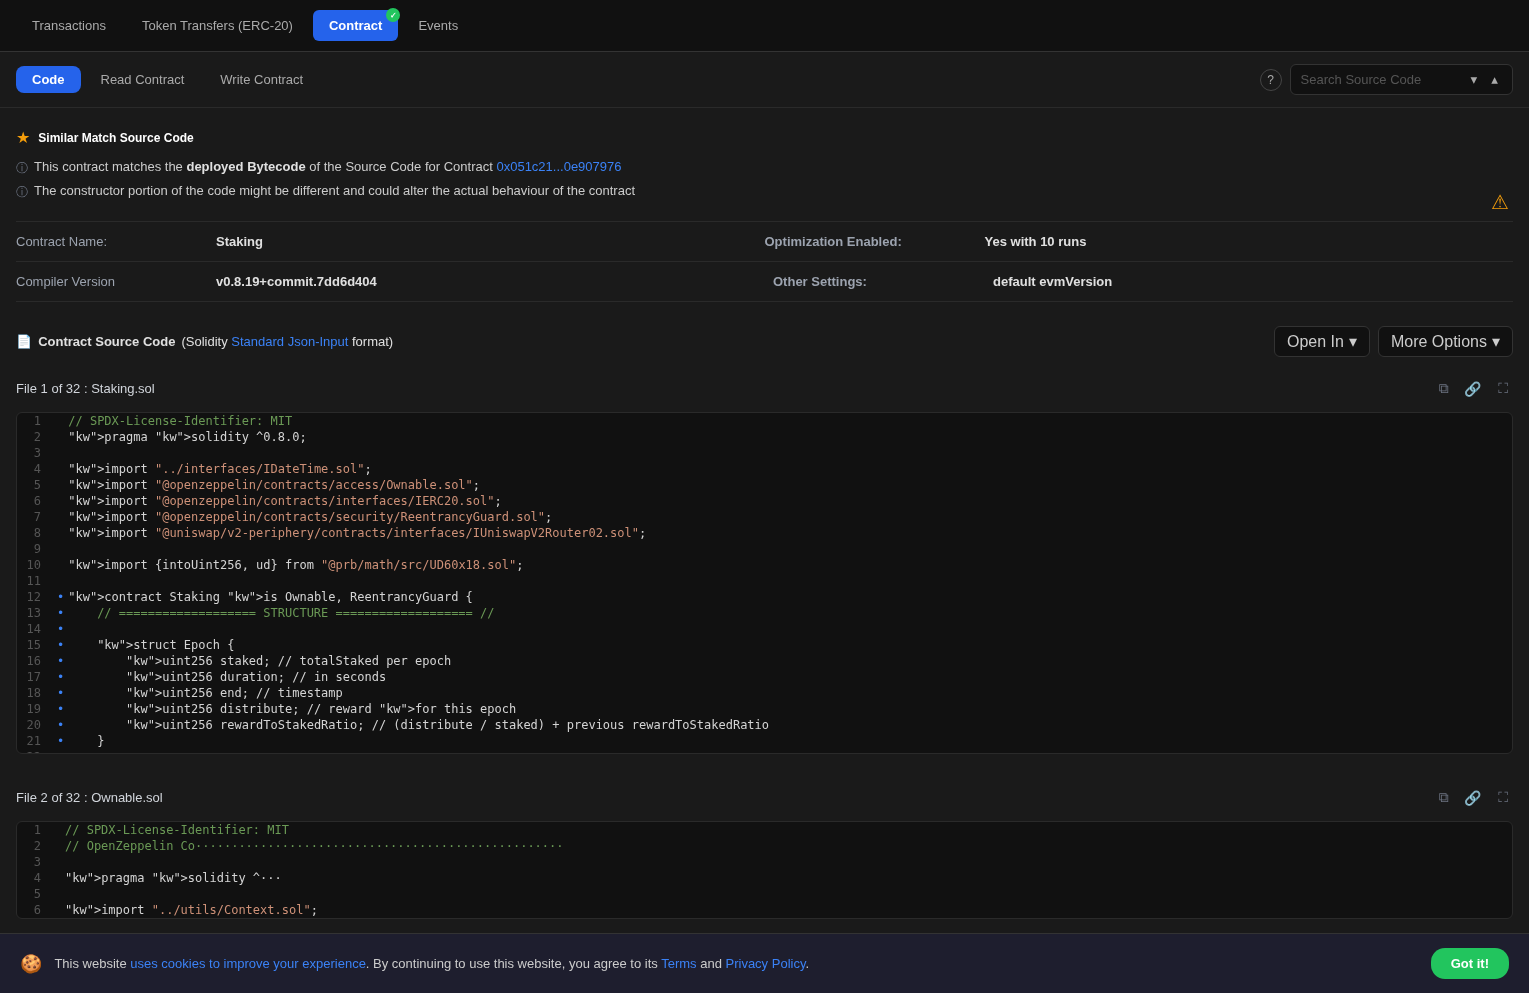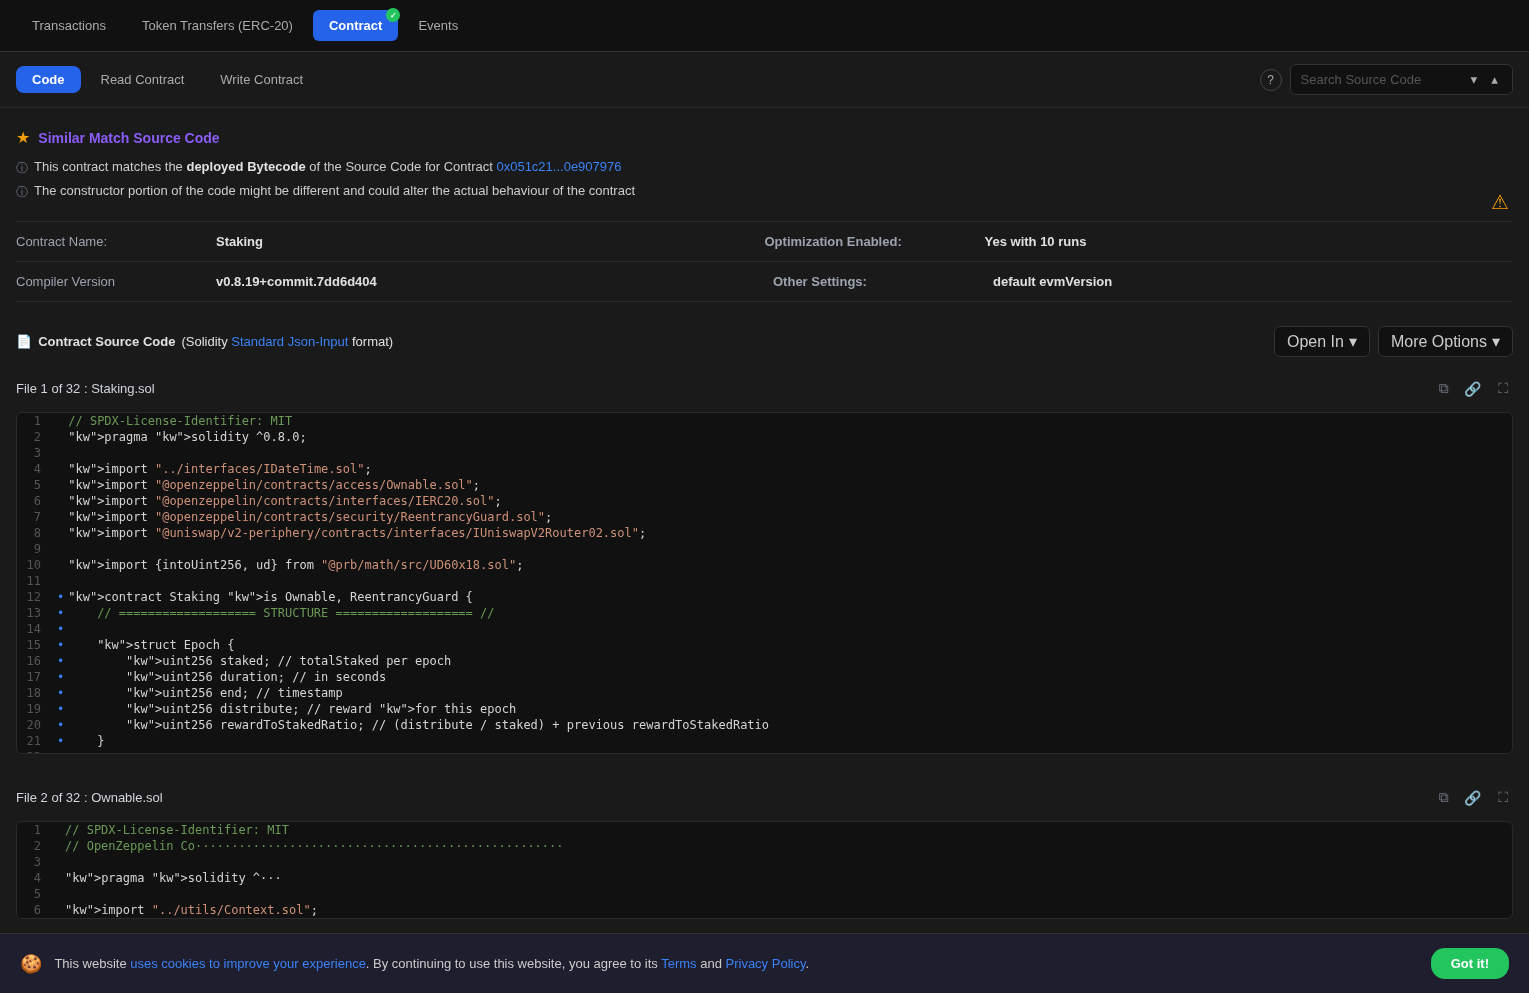--- a/index.html
+++ b/index.html
@@ -129,22 +129,22 @@
       align-items: center;
       gap: 8px;
       margin-bottom: 12px;
     }
     .yellow-star {
       color: #f59e0b;
       font-size: 16px;
     }
     .similar-match-title {
       font-weight: 700;
-      font-size: 14px;
-      color: #8b5cf6;
+      font-size: 12px;
+      color: #ffffff;
     }
 
     .info-row {
       display: flex;
       align-items: flex-start;
       gap: 6px;
       margin-bottom: 6px;
       font-size: 13px;
       color: #ccc;
     }

